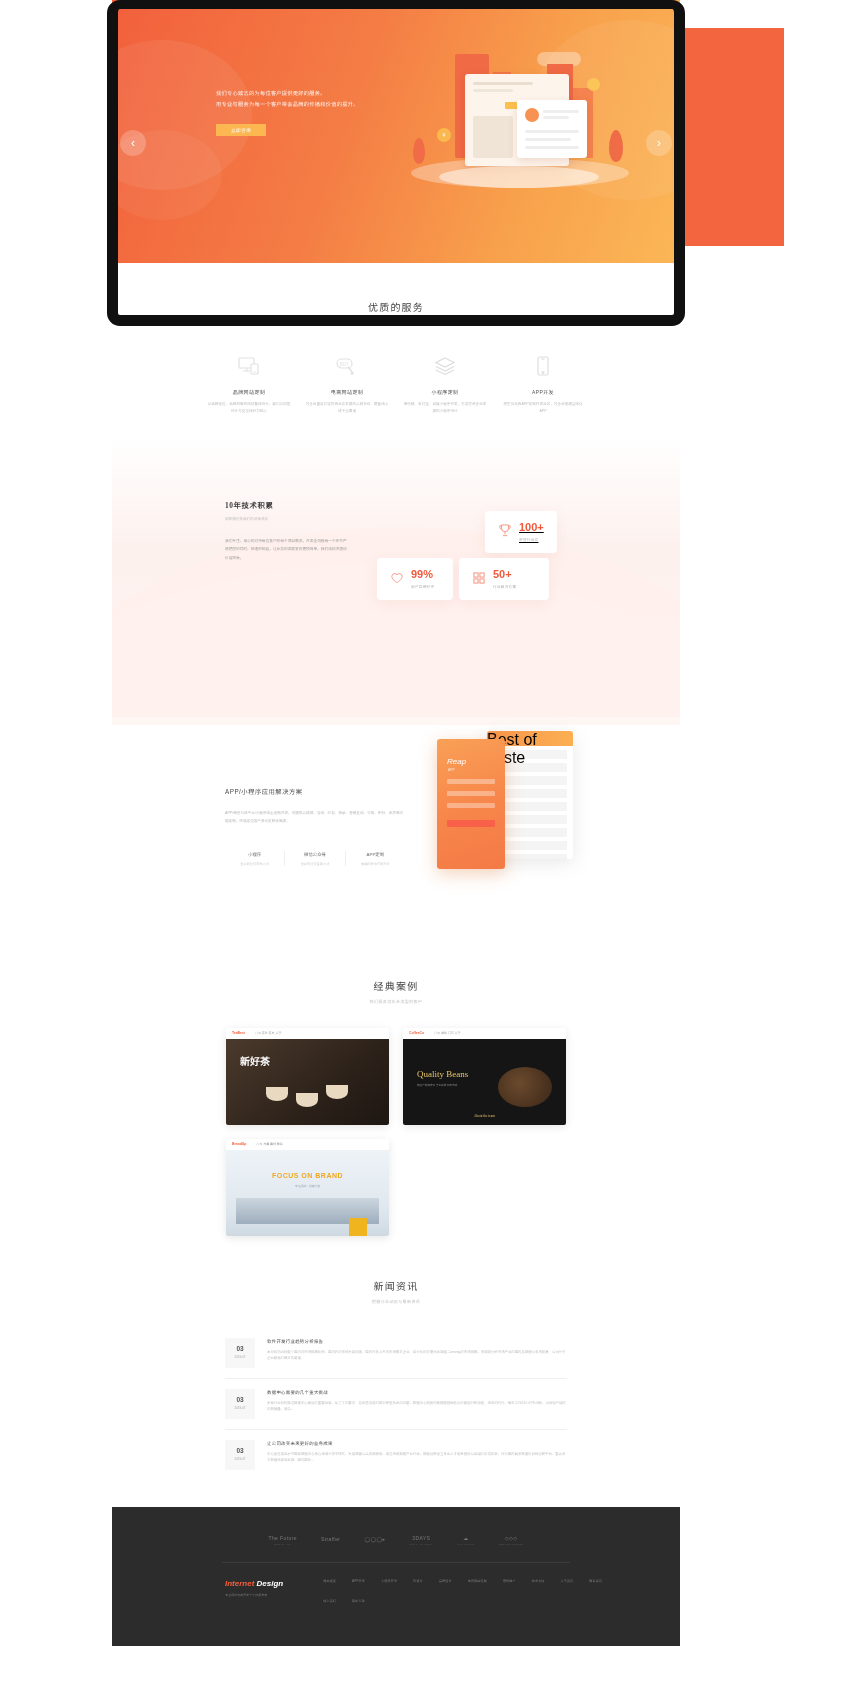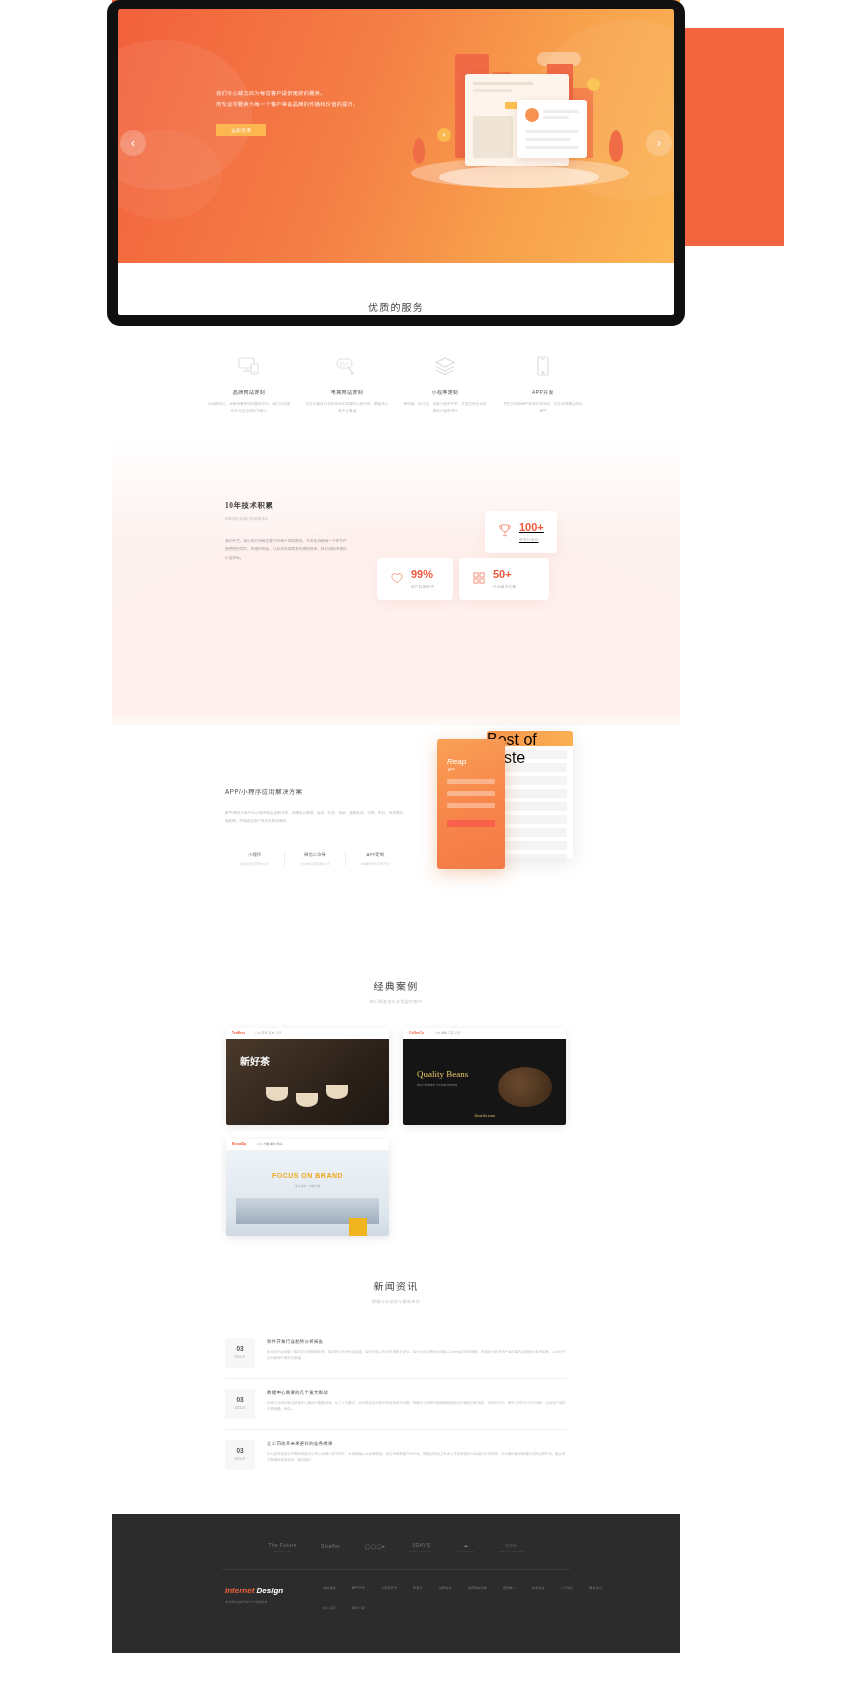--- a/index.html
+++ b/index.html
@@ -245,21 +245,21 @@
 
   .c4 .case-body { background:linear-gradient(180deg,#eef3f7 0%,#dfe7ee 70%,#cfd9e2 100%); }
   .c4 .txt { position:absolute; left:0; right:0; top:22px; text-align:center; color:#f0a81e;
              font-size:7px; font-weight:bold; letter-spacing:.5px;}
   .c4 .txt2{ position:absolute; left:0; right:0; top:34px; text-align:center; color:#9aa7b3; font-size:2.8px;}
   .c4 .city{ position:absolute; bottom:12px; left:10px; right:10px; height:26px;
              background:linear-gradient(180deg,rgba(160,175,190,.35),rgba(120,140,160,.6)); }
   .c4 .sq  { position:absolute; right:22px; bottom:0; width:18px; height:18px; background:#f0b41e; }
 
   
-  .news { padding-top:42px; background:#fff; padding-bottom:34px;}
+  .news { padding-top:42px; background:#fff; padding-bottom:27px;}
   .news-list { margin:24px 113px 0 113px; }
   .news-item { display:flex; padding:10px 0; border-bottom:1px solid #f0f0f0; cursor:pointer;}
   .news-date {
     width:30px; height:30px; background:#f7f7f7; text-align:center;
     display:flex; flex-direction:column; align-items:center; justify-content:center; flex:0 0 30px;
   }
   .news-date .d { font-size:6.5px; color:#555; font-weight:bold; line-height:1;}
   .news-date .m { font-size:3px; color:#aaa; margin-top:2px;}
   .news-txt { margin-left:12px; flex:1; }
   .news-title { font-size:4.4px; color:#4d4d4d; letter-spacing:.3px;}

